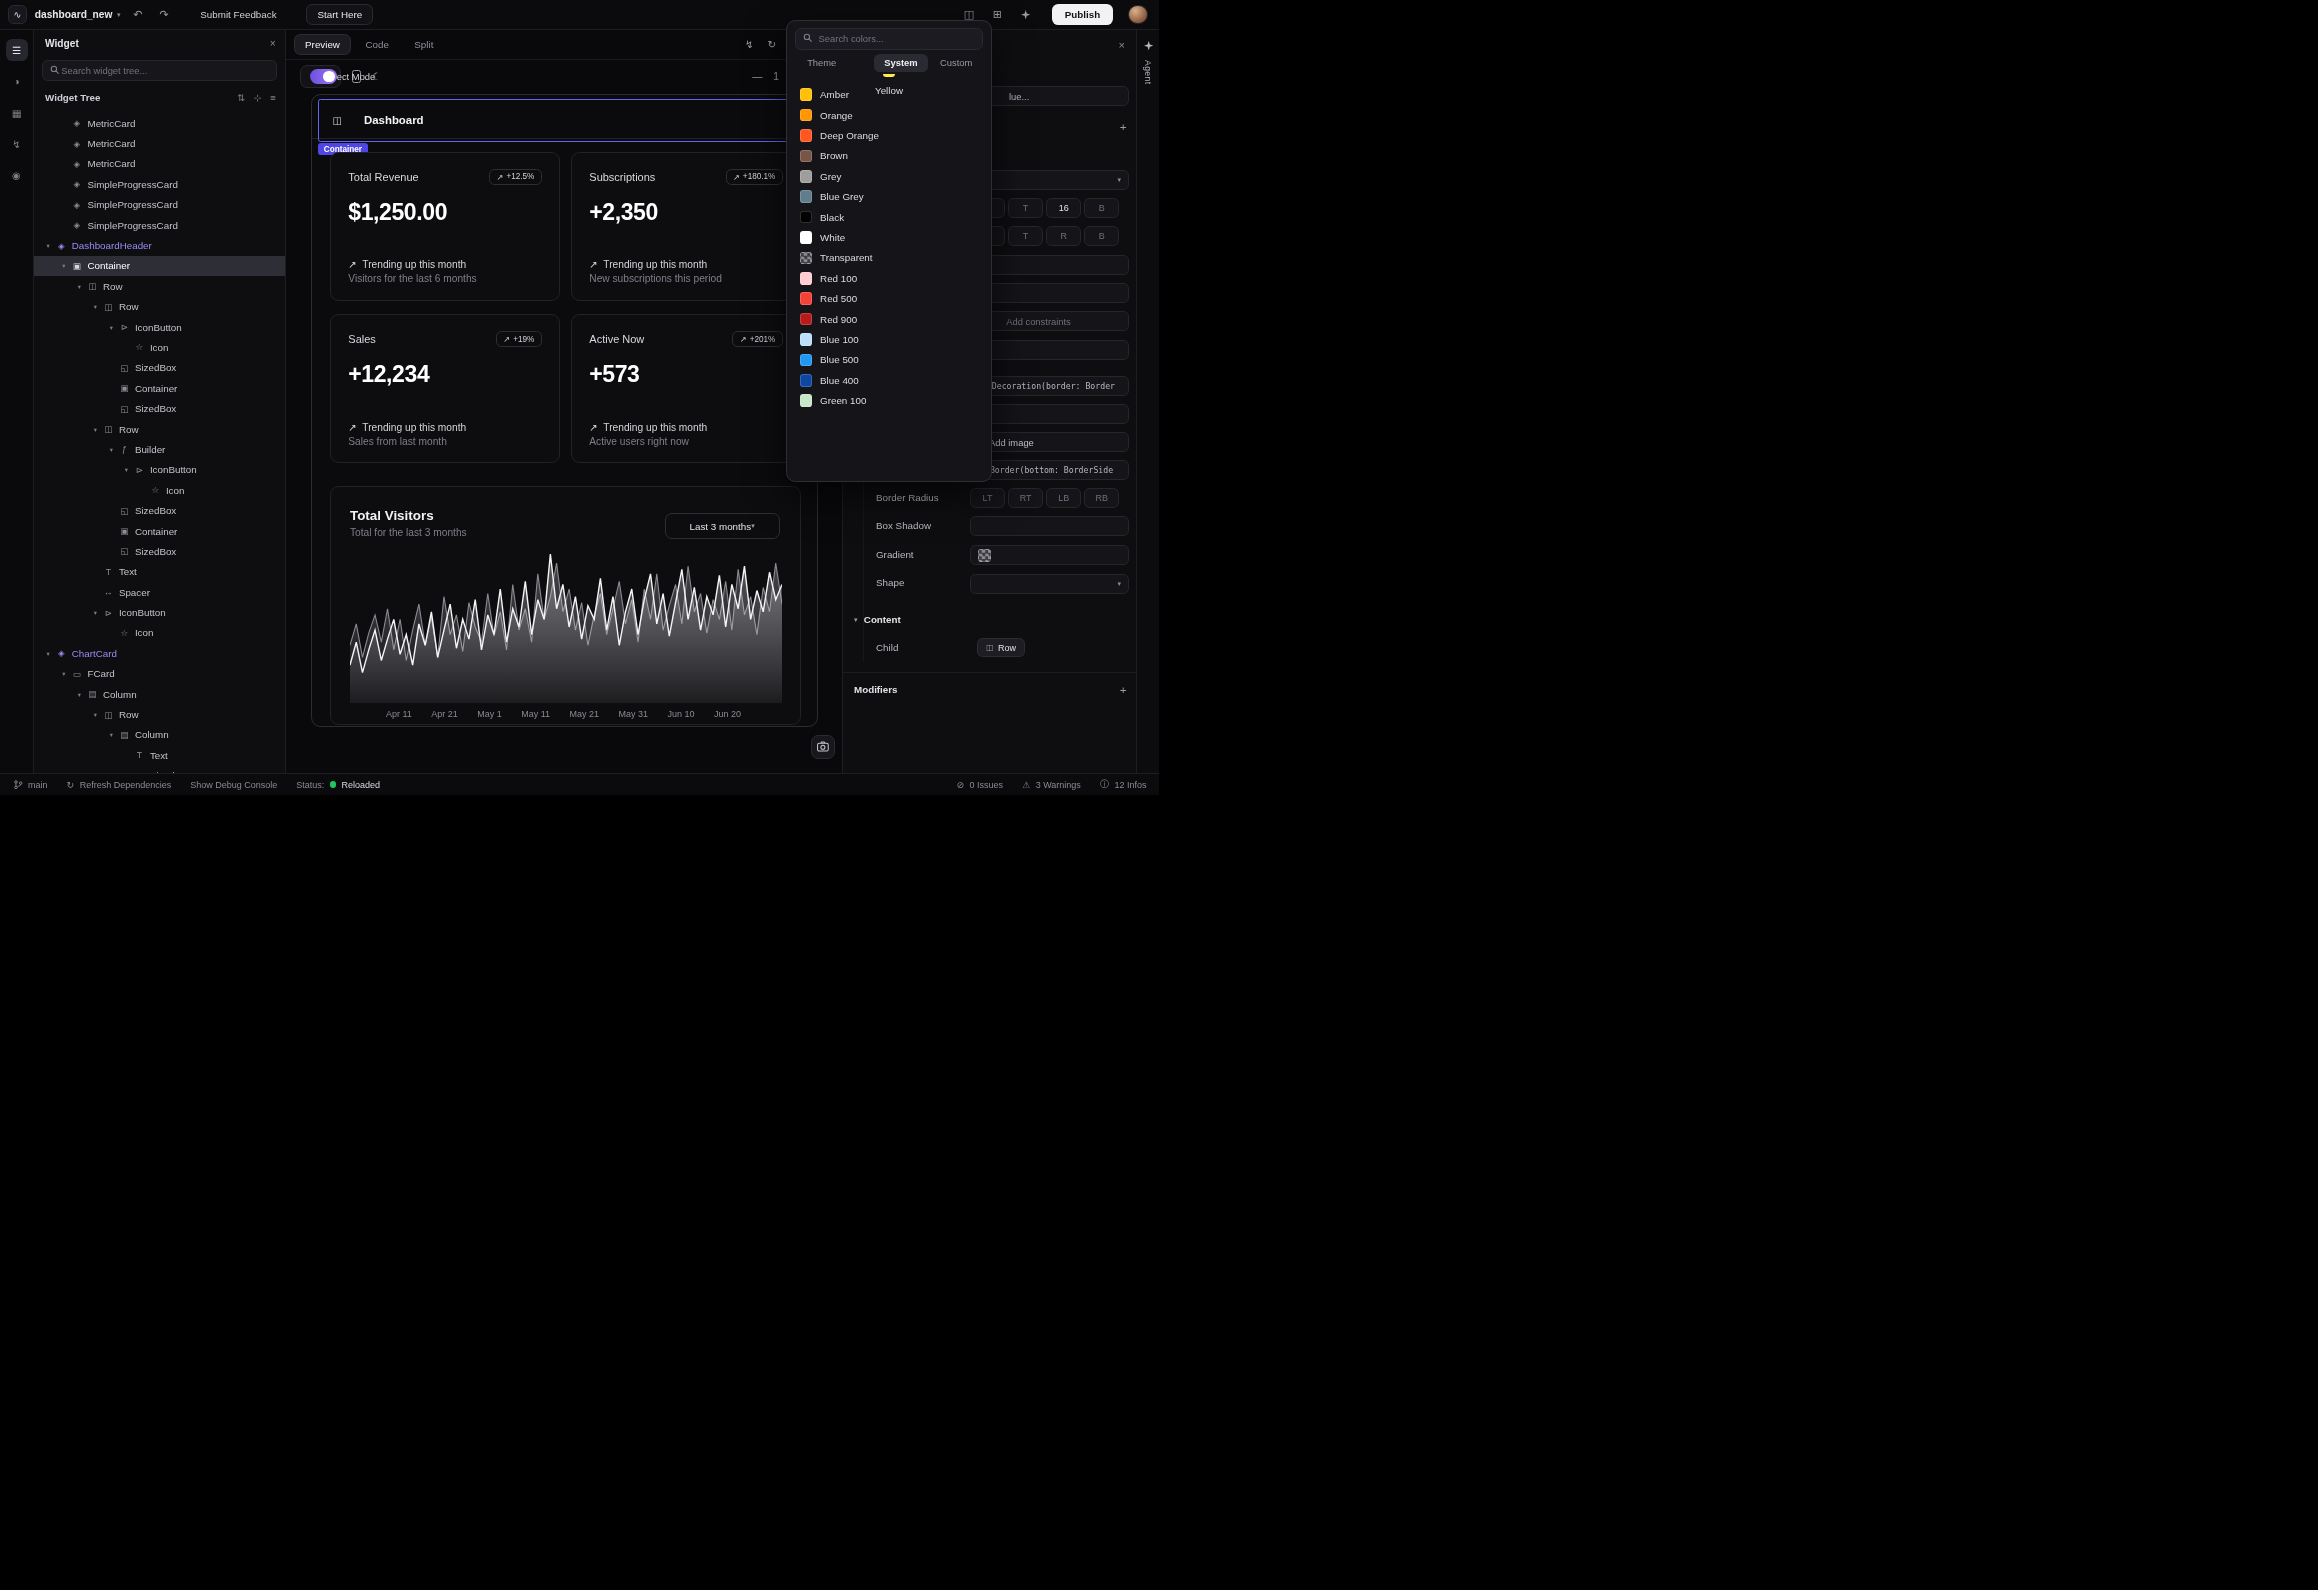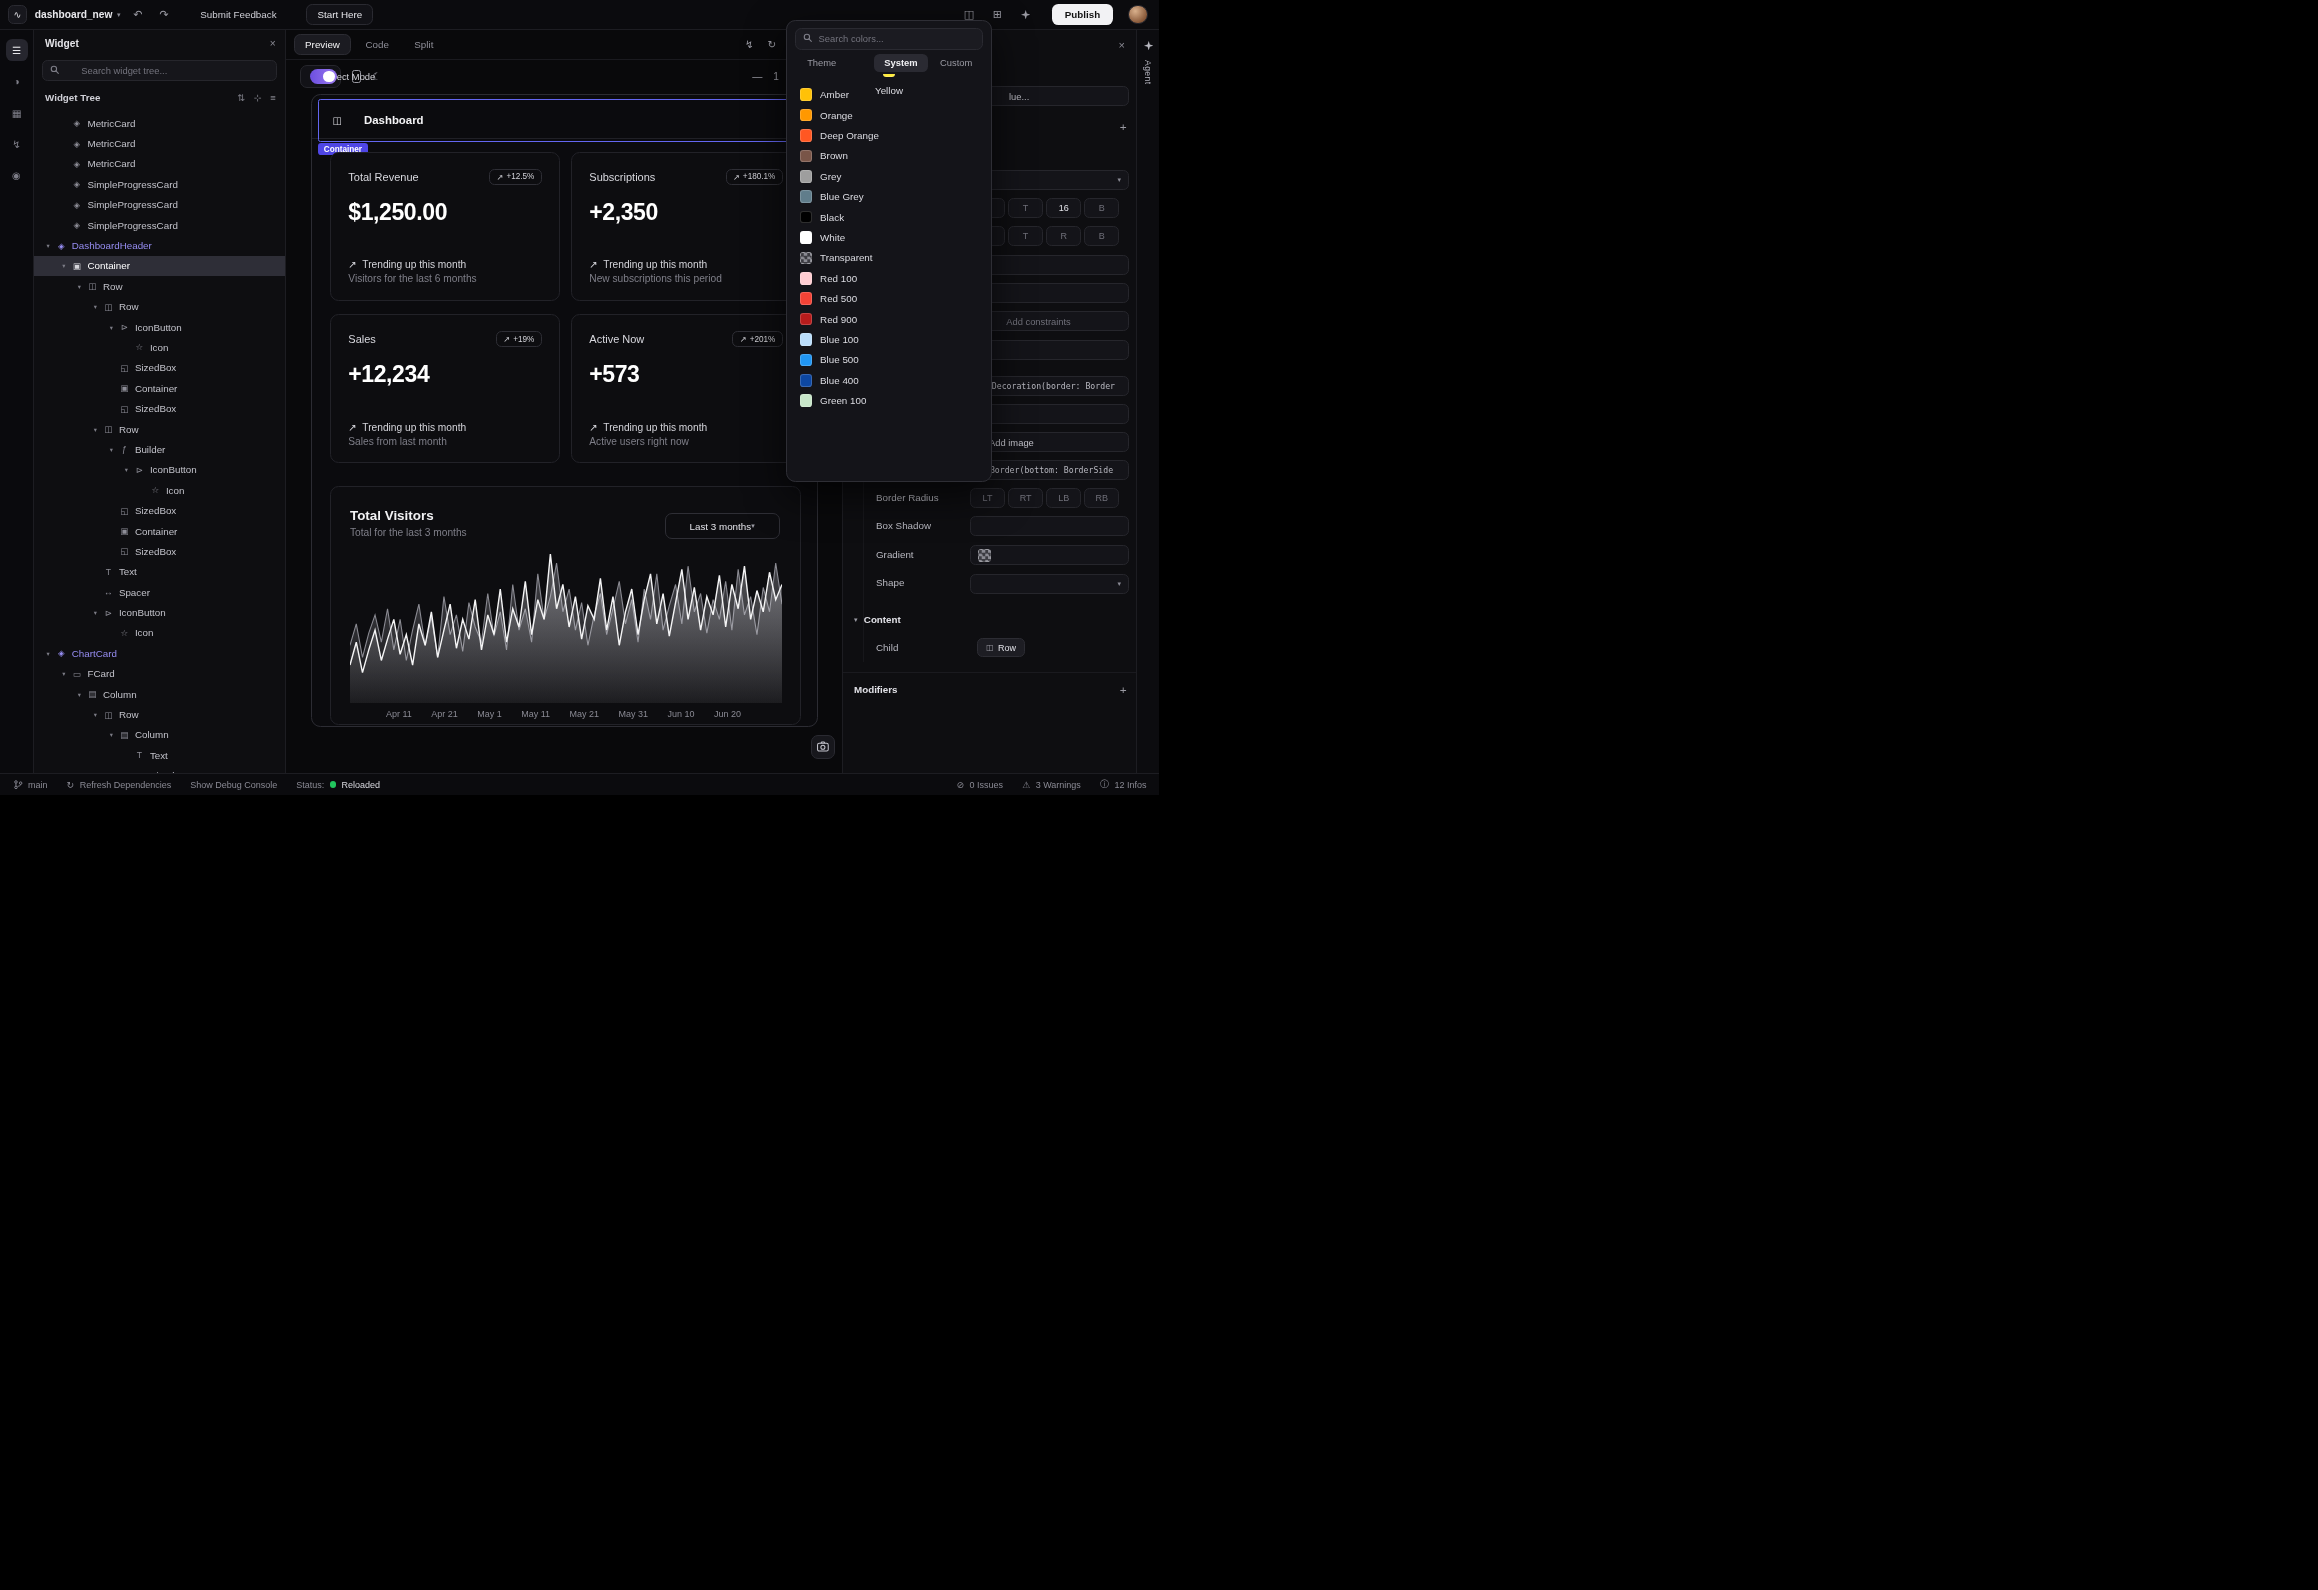--- a/index.html
+++ b/index.html
@@ -22,21 +22,21 @@
 
 .rail{position:absolute;left:0;top:30px;width:34px;height:743px;background:#0a0a0d;border-right:0.8px solid #1d1d22;display:flex;flex-direction:column;align-items:center;padding-top:9.4px;gap:9.4px;}
 .rail-btn{width:22px;height:22px;border-radius:6.3px;display:flex;align-items:center;justify-content:center;color:#7e7e88;font-size:10.2px;background:none;border:0;cursor:pointer;font-family:inherit;}
 .rail-btn.active{background:#26262e;color:#e8e8ec;}
 
 
 .wpanel{position:absolute;left:34px;top:30px;width:252px;height:743px;background:#0e0e11;border-right:0.8px solid #1d1d22;overflow:hidden;}
 .wp-head{display:flex;align-items:center;justify-content:space-between;padding:7.9px 9.4px 6.3px 11px;}
 .wp-title{font-size:10.2px;font-weight:700;color:#e4e4e9;}
 .wp-close{color:#8b8b95;font-size:10.2px;background:none;border:0;cursor:pointer;font-family:inherit;}
-.wp-search{margin:4.7px 7.9px 0;height:21px;background:#16161b;border:0.8px solid #26262c;border-radius:5.5px;display:flex;align-items:center;gap:22px;padding:0 7px;}
+.wp-search{margin:4.7px 7.9px 0;height:21px;background:#16161b;border:0.8px solid #26262c;border-radius:5.5px;display:flex;align-items:center;gap:2px;padding:0 7px;}
 .wp-search input{background:none;border:0;outline:0;color:#c9c9d0;font-size:9.4px;font-family:inherit;width:100%;}
 .wp-search input::placeholder{color:#73737d;}
 .wt-head{display:flex;align-items:center;justify-content:space-between;padding:11px 9.4px 4.7px 11px;}
 .wt-title{font-size:9.8px;font-weight:700;color:#cfcfd6;}
 .wt-icons{display:flex;gap:8.6px;color:#80808a;font-size:9.4px;}
 .wt-icons span{cursor:pointer;}
 .tree{position:absolute;left:0;right:0;top:83px;bottom:0;overflow:hidden;}
 .tree-row{height:20.4px;display:flex;align-items:center;cursor:pointer;color:#c2c2ca;font-size:9.8px;white-space:nowrap;}
 .tree-row.selected{background:#2e2e37;color:#fff;}
 .tree-row.accent{color:#968df2;}

